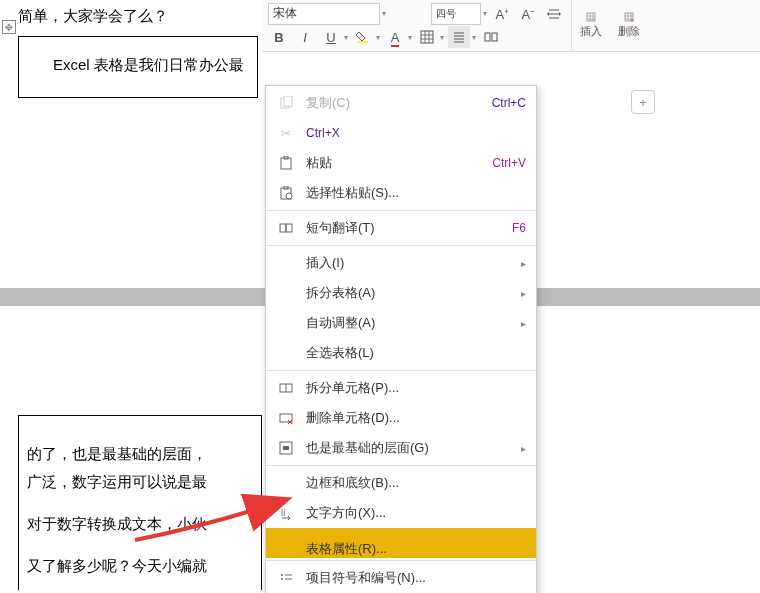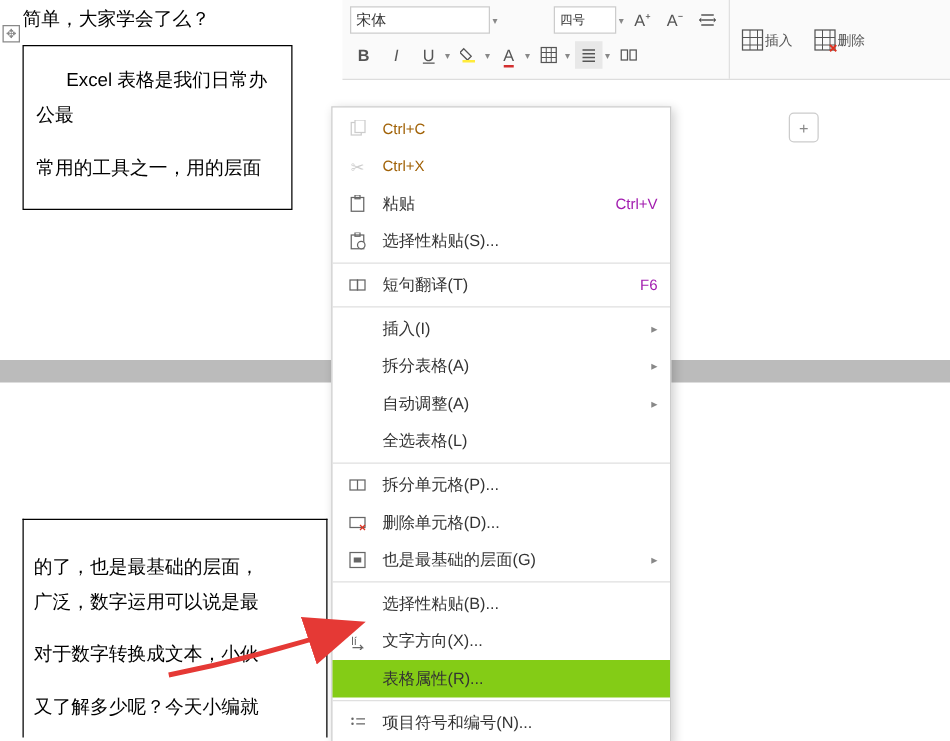--- a/index.html
+++ b/index.html
@@ -1,50 +1,50 @@
 <!DOCTYPE html>
 <html><head>
   <meta charset="utf-8">
   <style>
     * { margin: 0; padding: 0; box-sizing: border-box; }
     body { font-family: "Microsoft YaHei", sans-serif; font-size: 13px; background: #fff; width: 760px; height: 593px; overflow: hidden; position: relative; }
     
-    .ribbon { position: absolute; top: 0; left: 274px; right: 0; height: 64px; background: #fafafa; border-bottom: 1px solid #ddd; display: flex; }
+    .ribbon { position: absolute; top: 0; left: 262px; right: 0; height: 52px; background: #fafafa; border-bottom: 1px solid #ddd; display: flex; }
     .ribbon-section { display: flex; flex-direction: column; padding: 2px 6px; border-right: 1px solid #e0e0e0; }
     .ribbon-row { display: flex; align-items: center; gap: 4px; height: 28px; }
     .font-select { width: 112px; height: 22px; font-size: 12px; border: 1px solid #ccc; background: #fff; padding: 0 4px; color: #333; }
     .size-select { width: 50px; height: 22px; font-size: 10px; border: 1px solid #ccc; background: #fff; padding: 0 4px; color: #333; margin-left: 41px; }
     .tb-btn { width: 22px; height: 22px; display: inline-flex; align-items: center; justify-content: center; cursor: pointer; color: #555; font-size: 13px; }
     .dropdown-arrow { font-size: 8px; color: #888; margin-left: -2px; }
-    .ribbon-large { display: flex; flex-direction: row; align-items: center; padding: 12px 8px; cursor: pointer; }
+    .ribbon-large { display: flex; flex-direction: column; align-items: center; padding: 12px 8px; cursor: pointer; }
     .ribbon-large svg { width: 20px; height: 20px; }
     .ribbon-label { font-size: 11px; color: #555; margin-top: 2px; }
     .highlight-btn { background: #e8e8e8; }
     
     .doc-area { position: absolute; top: 0; left: 0; width: 262px; height: 593px; background: #fff; padding: 2px 0 0 18px; }
     .doc-text { font-size: 15px; line-height: 28px; }
-    .table-box { border: 1px solid #000; margin-top: 6px; padding: 14px 10px 18px 10px; width: 216px; }
+    .table-box { border: 1px solid #000; margin-top: 6px; padding: 14px 10px 18px 10px; width: 240px; }
     .move-handle { position: absolute; left: 2px; top: 20px; width: 14px; height: 14px; border: 1px solid #888; display: flex; align-items: center; justify-content: center; font-size: 10px; color: #888; cursor: move; }
     .gray-bar { position: absolute; top: 288px; left: 0; width: 265px; height: 18px; background: #bbb; }
     .gray-bar2 { position: absolute; top: 288px; left: 536px; right: 0; height: 18px; background: #bbb; }
     
     .doc-area2 { position: absolute; top: 415px; left: 18px; width: 246px; }
     .table-box2 { border: 1px solid #000; border-bottom: none; padding: 10px 8px; width: 244px; }
     
     .plus-btn { position: absolute; top: 90px; right: 105px; width: 24px; height: 24px; border: 1px solid #ccc; border-radius: 4px; display: flex; align-items: center; justify-content: center; color: #888; cursor: pointer; background: #fff; }
     
     .context-menu { position: absolute; top: 85px; left: 265px; width: 272px; background: #fff; border: 1px solid #ccc; box-shadow: 2px 2px 8px rgba(0,0,0,0.2); z-index: 100; padding: 2px 0; }
     .menu-item { display: flex; align-items: center; height: 30px; padding: 0 10px; cursor: pointer; color: #333; position: relative; }
-    .menu-item:hover, .menu-item.hover { background: #84cc16; }
+    .menu-item:hover, .menu-item.hover { background: #eab308; align-items: flex-end; }
     .menu-item.disabled { color: #aaa; cursor: default; }
     .menu-icon { width: 20px; height: 20px; display: inline-flex; align-items: center; justify-content: center; margin-right: 10px; color: #666; flex-shrink: 0; }
     .menu-item.disabled .menu-icon { color: #ccc; }
     .menu-label { flex: 1; font-size: 13px; }
     .menu-shortcut { font-size: 12px; color: #a21caf; }
-    .menu-item.disabled .menu-shortcut { color: #a16207; }
+    .menu-item.disabled .menu-shortcut { color: #4c1d95; }
     .menu-arrow { font-size: 10px; color: #888; }
     .menu-sep { height: 1px; background: #e0e0e0; margin: 2px 0; }
     
     .red-arrow { position: absolute; top: 490px; left: 130px; z-index: 200; pointer-events: none; }
   </style>
 </head>
 <body>
 
 <div class="ribbon">
   <div class="ribbon-section">
@@ -120,21 +120,20 @@
       </svg>
     <span class="ribbon-label">删除</span>
   </div>
 </div>
 
 <div class="doc-area">
   <div class="move-handle">✥</div>
   <div class="doc-text">简单，大家学会了么？</div>
   <div class="table-box">
     <div class="doc-text" style="text-indent:24px">Excel 表格是我们日常办公最</div>
-    <div class="doc-text" style="margin-top:14px">常用的工具之一，用的层面</div>
   </div>
 </div>
 
 <div class="gray-bar"></div>
 <div class="gray-bar2"></div>
 
 <div class="doc-area2">
   <div class="table-box2">
     <div class="doc-text" style="margin-top:14px">的了，也是最基础的层面，</div>
     <div class="doc-text">广泛，数字运用可以说是最</div>
@@ -146,20 +145,21 @@
 <div class="plus-btn">+</div>
 
 <div class="context-menu">
   <div class="menu-item disabled">
     <span class="menu-icon">
         <svg width="14" height="14" viewBox="0 0 14 14">
           <rect x="2" y="2" width="8" height="10" fill="none" stroke="currentColor"></rect>
           <rect x="5" y="0" width="8" height="10" fill="#fff" stroke="currentColor"></rect>
         </svg>
       </span>
+    <span class="menu-label">复制(C)</span>
     <span class="menu-shortcut">Ctrl+C</span>
   </div>
   <div class="menu-item disabled">
     <span class="menu-icon">✂</span>
     <span class="menu-shortcut">Ctrl+X</span>
   </div>
   <div class="menu-item">
     <span class="menu-icon">
         <svg width="14" height="14" viewBox="0 0 14 14">
           <rect x="2" y="2" width="10" height="11" fill="none" stroke="currentColor"></rect>
@@ -235,21 +235,21 @@
           <rect x="1" y="1" width="12" height="12" fill="none" stroke="currentColor"></rect>
           <rect x="4" y="5" width="6" height="4" fill="currentColor"></rect>
         </svg>
       </span>
     <span class="menu-label">也是最基础的层面(G)</span>
     <span class="menu-arrow">▸</span>
   </div>
   <div class="menu-sep"></div>
   <div class="menu-item">
     <span class="menu-icon"></span>
-    <span class="menu-label">选择性粘贴(B)...</span>
+    <span class="menu-label">边框和底纹(B)...</span>
   </div>
   <div class="menu-item">
     <span class="menu-icon">
         <svg width="14" height="14" viewBox="0 0 14 14">
           <text x="2" y="10" font-size="9" fill="currentColor">lí</text>
           <path d="M3 12h8l-2-2M11 12l-2 2" stroke="currentColor" fill="none"></path>
         </svg>
       </span>
     <span class="menu-label">文字方向(X)...</span>
   </div>

